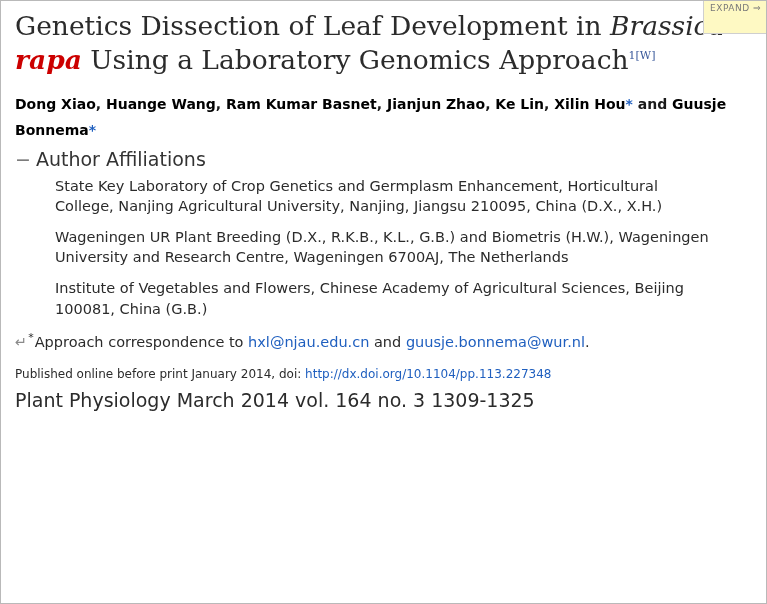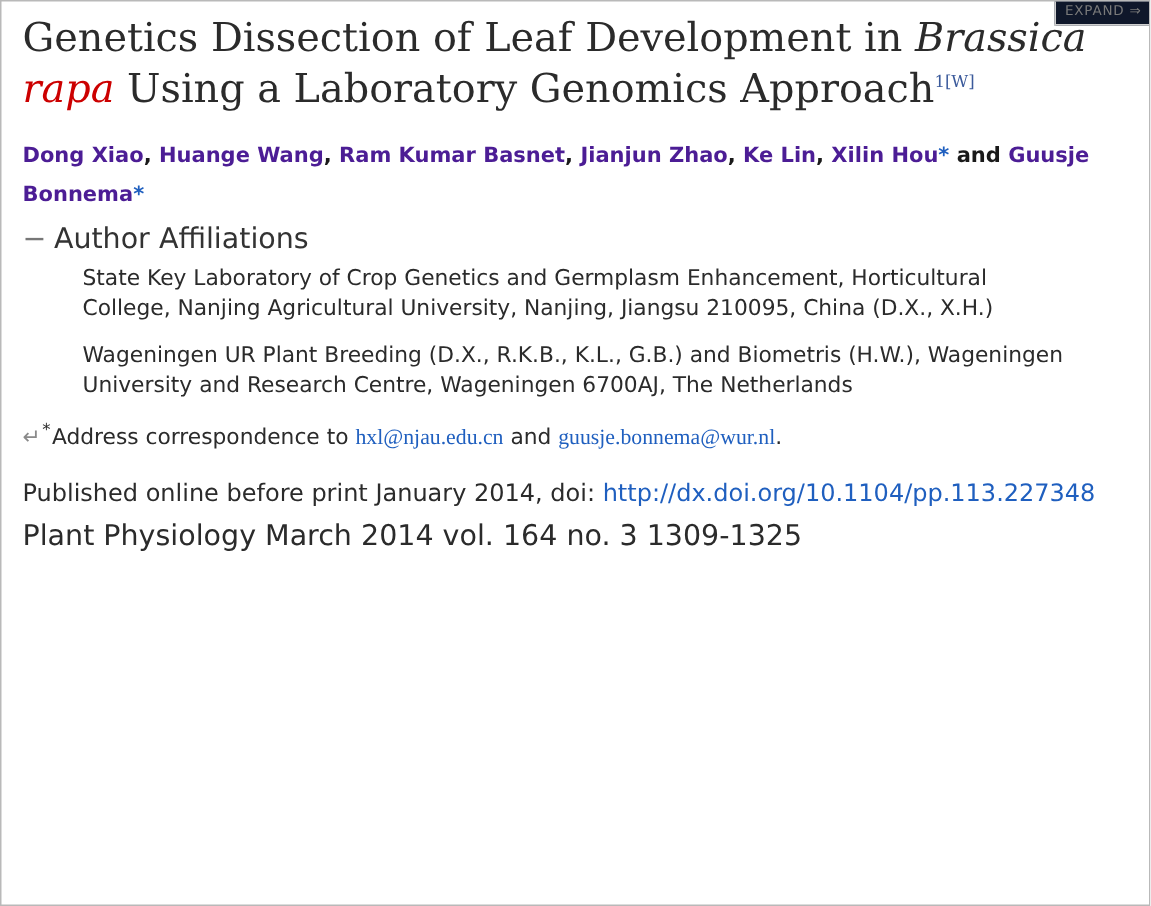--- a/index.html
+++ b/index.html
@@ -19,27 +19,27 @@
     width: 767px;
     height: 604px;
     box-sizing: border-box;
     border: 1px solid #b9b9b9;
     background: #ffffff;
   }
   .expand-btn {
     position: absolute;
     top: 0;
     right: 0;
-    background: #0f172a;
+    background: #fef9c3;
     border-left: 1px solid #cfcfcf;
     border-bottom: 1px solid #cfcfcf;
     color: #7a7a7a;
     font-size: 9px;
     letter-spacing: 0.5px;
-    padding: 2px 5px 3px 6px;
+    padding: 2px 5px 20px 6px;
     font-family: "DejaVu Sans", sans-serif;
   }
   .content {
     padding: 8px 16px 0 12px;
   }
   .copyright {
     font-size: 13.5px;
     color: #2f2f2f;
     margin: 4px 0 10px 2px;
     font-family: "DejaVu Sans", sans-serif;
@@ -51,36 +51,36 @@
     color: #2b2b2b;
     margin: 0 0 14px 2px;
     font-weight: normal;
   }
   .title .sp {
     font-style: italic;
   }
   .title .sp-red {
     font-style: italic;
     color: #cc0000;
-    font-weight: normal;
+    font-weight: bold;
   }
   .title .sup {
     font-size: 11px;
     vertical-align: super;
     color: #3b5a9b;
   }
   .authors {
     margin: 0 0 4px 2px;
     font-size: 14px;
     font-weight: bold;
     line-height: 1.85;
     color: #1a1a1a;
   }
   .authors a {
-    color: #4c1d95;
+    color: #000000;
     text-decoration: none;
   }
   .authors .sep {
     color: #1a1a1a;
     font-weight: bold;
   }
   .authors .star {
     color: #1f5fbf;
     font-weight: bold;
   }
@@ -119,25 +119,24 @@
   }
   .corresp .star {
     color: #2b2b2b;
     font-size: 11px;
     vertical-align: super;
     margin-right: 1px;
   }
   .corresp a {
     color: #1f5fbf;
     text-decoration: none;
-    font-family: Liberation Serif, serif;
   }
   .pubinfo {
     margin: 16px 0 0 2px;
-    font-size: 16px;
+    font-size: 12px;
     line-height: 1.45;
     color: #2b2b2b;
   }
   .pubinfo a {
     color: #1f5fbf;
     text-decoration: none;
   }
   .citation {
     margin: 6px 0 0 2px;
     font-size: 19px;
@@ -156,22 +155,23 @@
 
     <h1 class="title"><span>Genetics Dissection of Leaf Development in </span><span class="sp">Brassica</span> <span class="sp-red">rapa</span><span> Using a Laboratory Genomics Approach</span><span class="sup">1[W]</span></h1>
 
     <div class="authors"><a href="#">Dong Xiao</a><span class="sep">, </span><a href="#">Huange Wang</a><span class="sep">, </span><a href="#">Ram Kumar Basnet</a><span class="sep">, </span><a href="#">Jianjun Zhao</a><span class="sep">, </span><a href="#">Ke Lin</a><span class="sep">, </span><a href="#">Xilin Hou</a><span class="star">*</span> <span class="and">and</span> <a href="#">Guusje Bonnema</a><span class="star">*</span></div>
 
     <div class="affil-toggle"><span class="dash">−</span><span>Author Affiliations</span></div>
 
     <ul class="affil-list">
       <li>State Key Laboratory of Crop Genetics and Germplasm Enhancement, Horticultural College, Nanjing Agricultural University, Nanjing, Jiangsu 210095, China (D.X., X.H.)</li>
       <li>Wageningen UR Plant Breeding (D.X., R.K.B., K.L., G.B.) and Biometris (H.W.), Wageningen University and Research Centre, Wageningen 6700AJ, The Netherlands</li>
+      <li>Institute of Vegetables and Flowers, Chinese Academy of Agricultural Sciences, Beijing 100081, China (G.B.)</li>
     </ul>
 
-    <div class="corresp"><span class="ret">↵</span><span class="star">*</span><span>Address correspondence to </span><a href="#">hxl@njau.edu.cn</a><span> and </span><a href="#">guusje.bonnema@wur.nl</a><span>.</span></div>
+    <div class="corresp"><span class="ret">↵</span><span class="star">*</span><span>Approach correspondence to </span><a href="#">hxl@njau.edu.cn</a><span> and </span><a href="#">guusje.bonnema@wur.nl</a><span>.</span></div>
 
     <div class="pubinfo"><span>Published online before print January 2014, doi: </span><a href="#">http://dx.doi.org/10.1104/pp.113.227348</a></div>
 
     <div class="citation">Plant Physiology March 2014 vol. 164 no. 3 1309-1325</div>
 
   </div>
 </div>
 
 </body></html>

